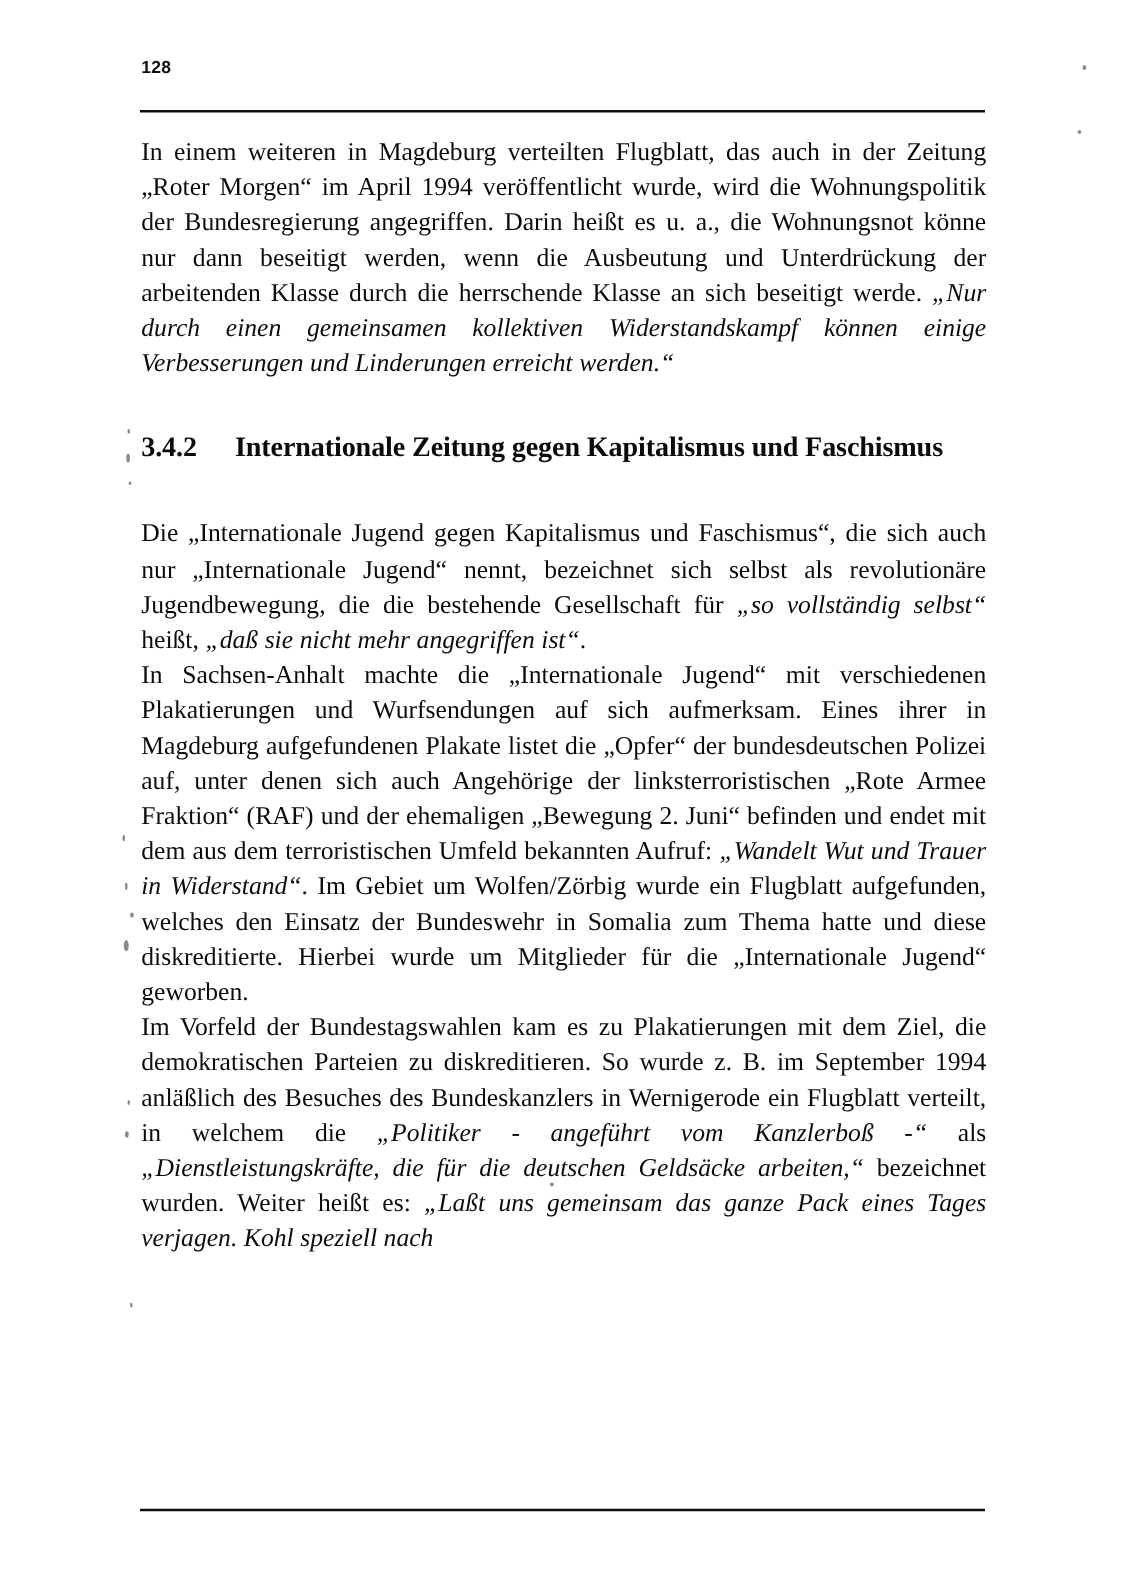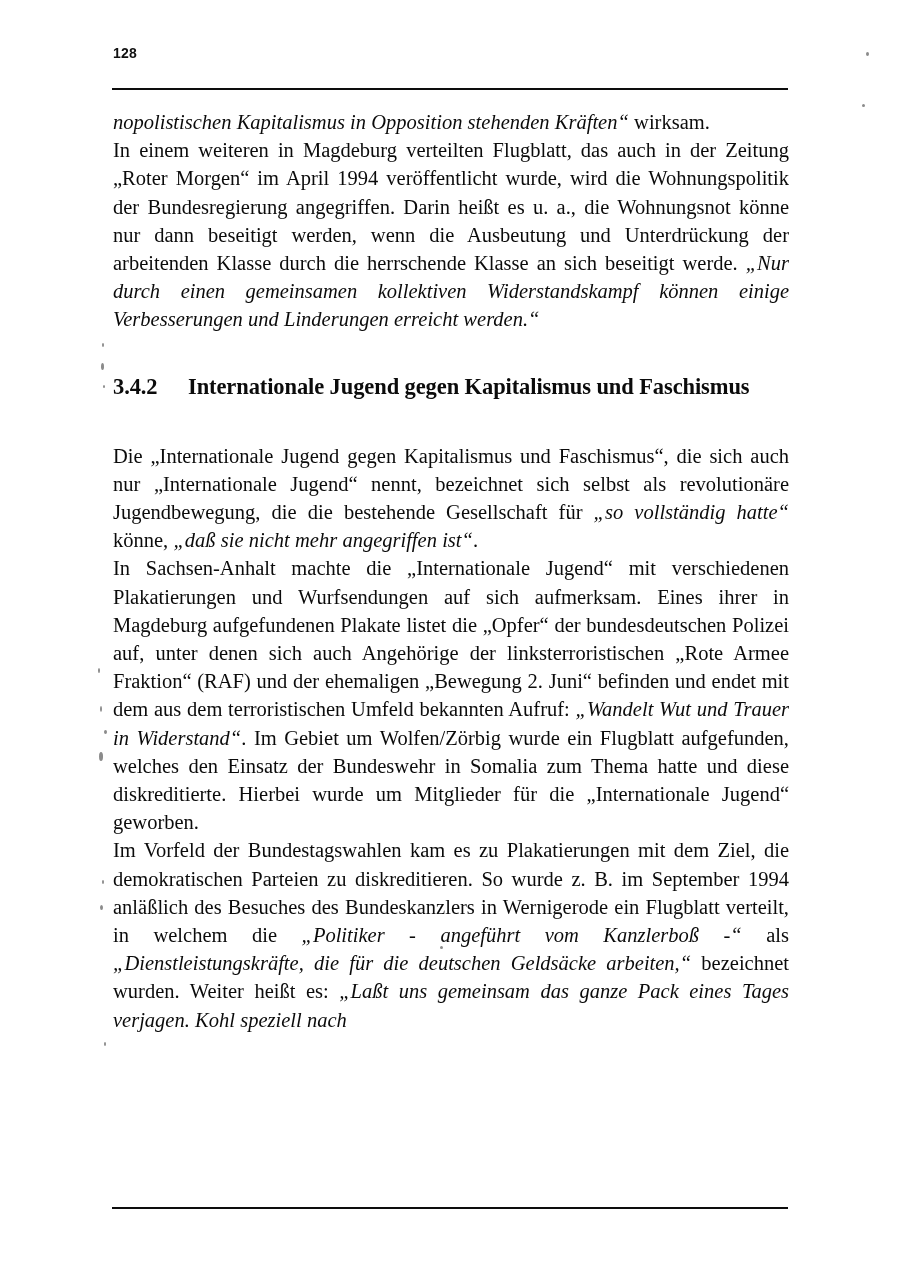--- a/index.html
+++ b/index.html
@@ -117,29 +117,28 @@
   <div class="speck" style="left:100px; top:706px; width:2px; height:6px;"></div>
   <div class="speck" style="left:104px; top:730px; width:3px; height:4px;"></div>
   <div class="speck" style="left:99px; top:752px; width:4px; height:9px;"></div>
   <div class="speck" style="left:102px; top:880px; width:2px; height:4px;"></div>
   <div class="speck" style="left:100px; top:905px; width:3px; height:5px;"></div>
   <div class="speck" style="left:104px; top:1042px; width:2px; height:4px;"></div>
   <div class="speck" style="left:440px; top:946px; width:3px; height:3px;"></div>
 
   <div class="column">
 
-    <p class="body tight"><em>nopolistischen Kapitalismus in Opposition stehenden Kräften“</em><span> wirksam.</span></p>
 
     <p class="body gap-before"><span>In einem weiteren in Magdeburg verteilten Flugblatt, das auch in der Zeitung „Roter Morgen“ im April 1994 veröffentlicht wurde, wird die Wohnungspolitik der Bundesregierung angegriffen. Darin heißt es u. a., die Wohnungsnot könne nur dann beseitigt werden, wenn die Ausbeutung und Unterdrückung der arbeitenden Klasse durch die herrschende Klasse an sich beseitigt werde. </span><em>„Nur durch einen gemeinsamen kollektiven Widerstandskampf können einige Verbesserungen und Linderungen erreicht werden.“</em></p>
 
     <div class="heading">
       <span class="num">3.4.2</span>
-      <span class="title">Internationale Jugend gegen Kapitalismus und Faschismus</span>
+      <span class="title">Internationale Zeitung gegen Kapitalismus und Faschismus</span>
     </div>
 
-    <p class="body"><span>Die „Internationale Jugend gegen Kapitalismus und Faschismus“, die sich auch nur „Internationale Jugend“ nennt, bezeichnet sich selbst als revolutionäre Jugendbewegung, die die bestehende Gesellschaft für </span><em>„so vollständig hatte“</em><span> könne, </span><em>„daß sie nicht mehr angegriffen ist“</em><span>.</span></p>
+    <p class="body"><span>Die „Internationale Jugend gegen Kapitalismus und Faschismus“, die sich auch nur „Internationale Jugend“ nennt, bezeichnet sich selbst als revolutionäre Jugendbewegung, die die bestehende Gesellschaft für </span><em>„so vollständig selbst“</em><span> heißt, </span><em>„daß sie nicht mehr angegriffen ist“</em><span>.</span></p>
 
     <p class="body tight"><span>In Sachsen-Anhalt machte die „Internationale Jugend“ mit verschiedenen Plakatierungen und Wurfsendungen auf sich aufmerksam. Eines ihrer in Magdeburg aufgefundenen Plakate listet die „Opfer“ der bundesdeutschen Polizei auf, unter denen sich auch Angehörige der linksterroristischen „Rote Armee Fraktion“ (RAF) und der ehemaligen „Bewegung 2. Juni“ befinden und endet mit dem aus dem terroristischen Umfeld bekannten Aufruf: </span><em>„Wandelt Wut und Trauer in Widerstand“</em><span>. Im Gebiet um Wolfen/Zörbig wurde ein Flugblatt aufgefunden, welches den Einsatz der Bundeswehr in Somalia zum Thema hatte und diese diskreditierte. Hierbei wurde um Mitglieder für die „Internationale Jugend“ geworben.</span></p>
 
     <p class="body gap-before"><span>Im Vorfeld der Bundestagswahlen kam es zu Plakatierungen mit dem Ziel, die demokratischen Parteien zu diskreditieren. So wurde z. B. im September 1994 anläßlich des Besuches des Bundeskanzlers in Wernigerode ein Flugblatt verteilt, in welchem die </span><em>„Politiker - angeführt vom Kanzlerboß -“</em><span> als </span><em>„Dienstleistungskräfte, die für die deutschen Geldsäcke arbeiten,“</em><span> bezeichnet wurden. Weiter heißt es: </span><em>„Laßt uns gemeinsam das ganze Pack eines Tages verjagen. Kohl speziell nach</em></p>
 
   </div>
 </div>
 
 </body></html>

